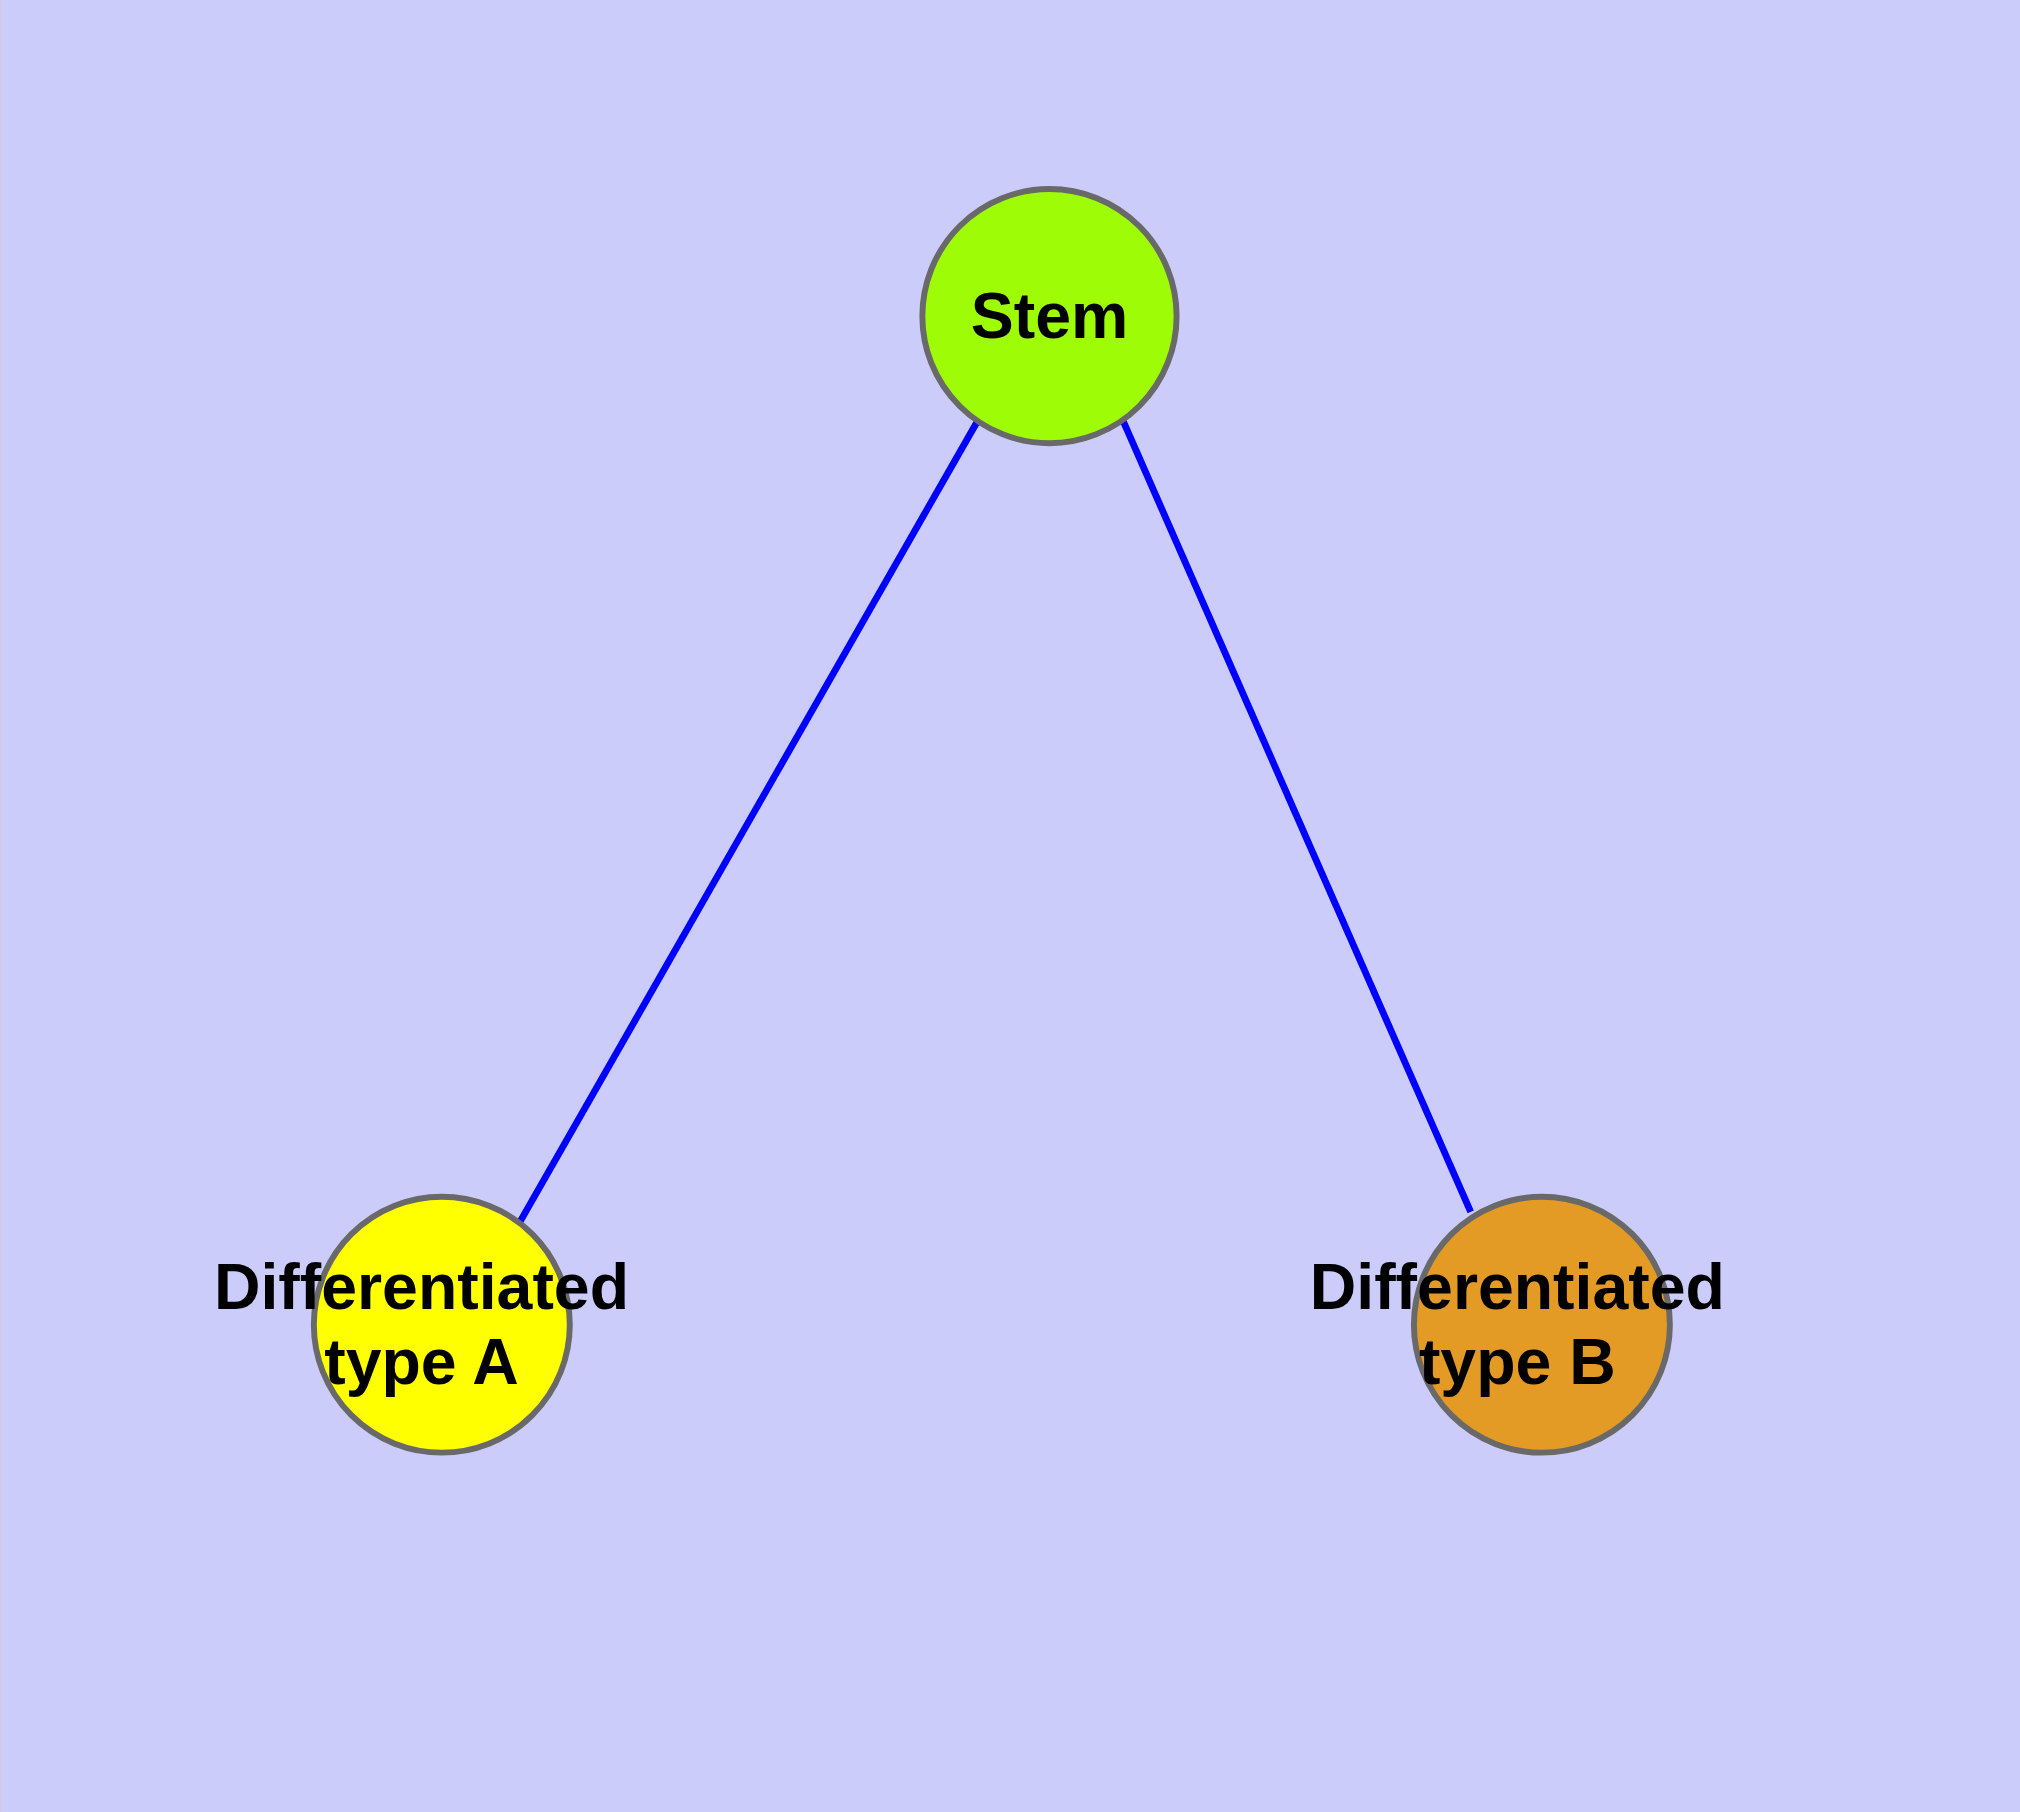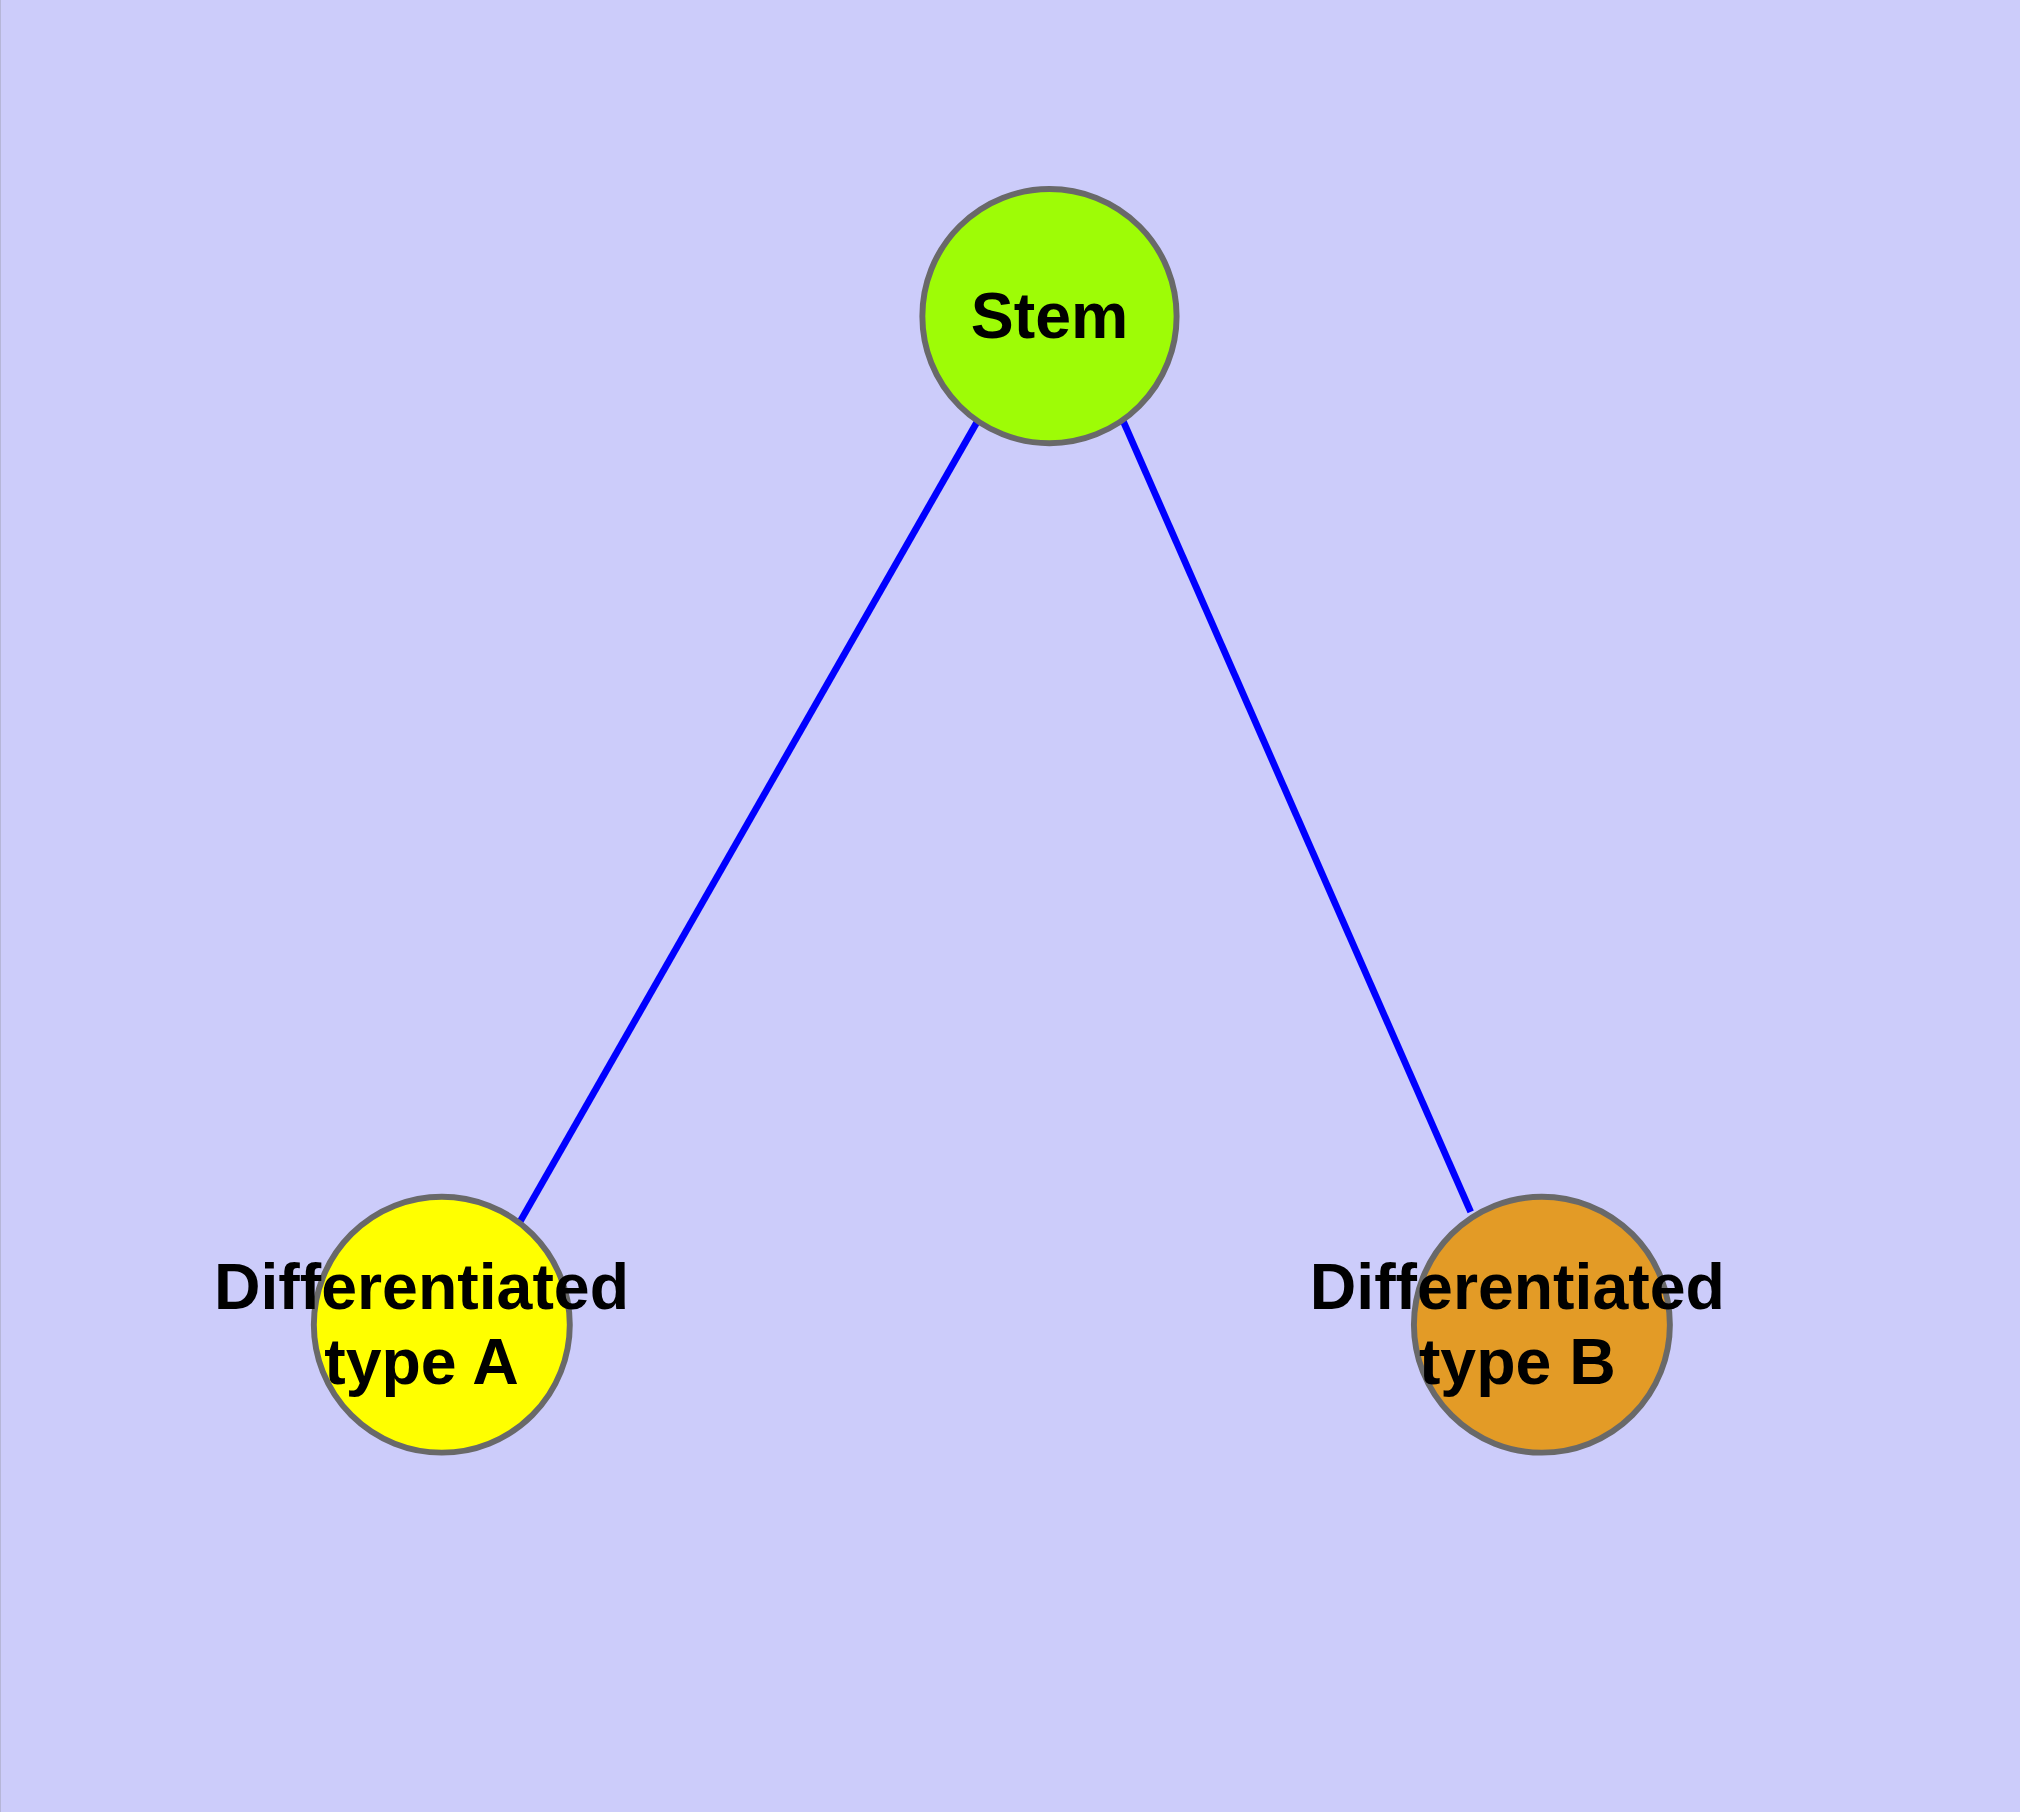--- a/index.html
+++ b/index.html
@@ -8,21 +8,21 @@
     padding: 0;
     background: #ccccfa;
   }
   body {
     font-family: "Liberation Sans", sans-serif;
   }
   #stage {
     position: relative;
     width: 2021px;
     height: 1812px;
-    background: #737373;
+    background: #fdba74;
     overflow: hidden;
   }
   #graph-svg {
     position: absolute;
     left: 0;
     top: 0;
     width: 2021px;
     height: 1812px;
     display: block;
   }

